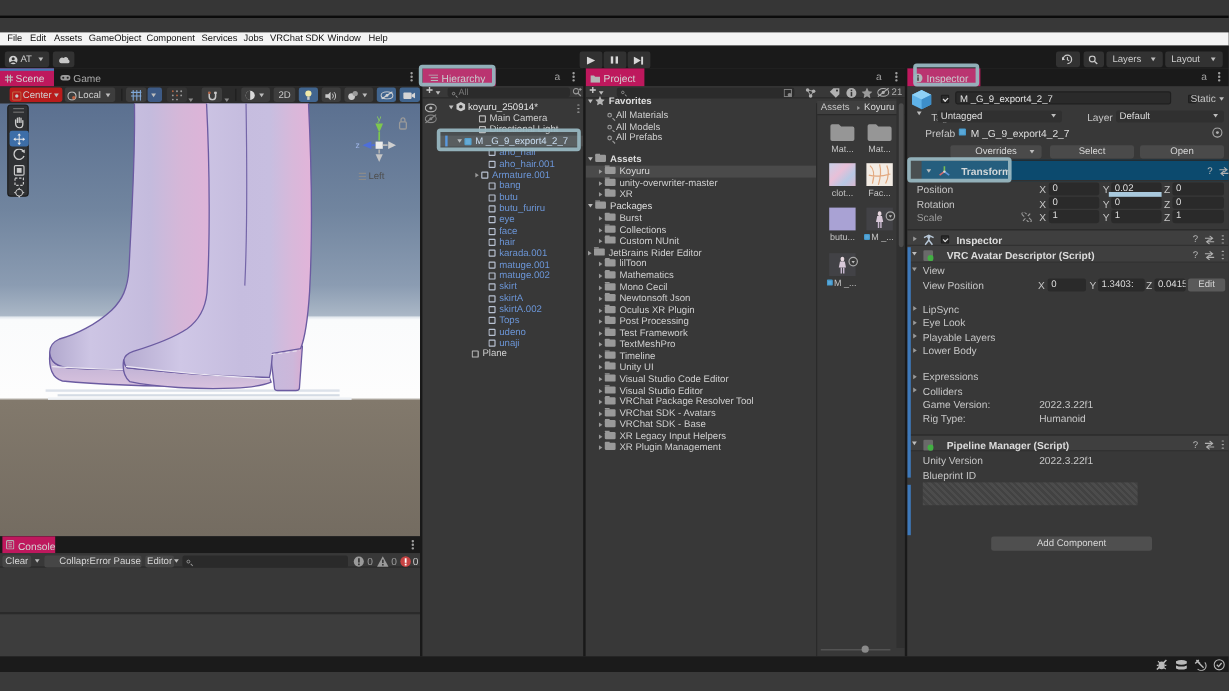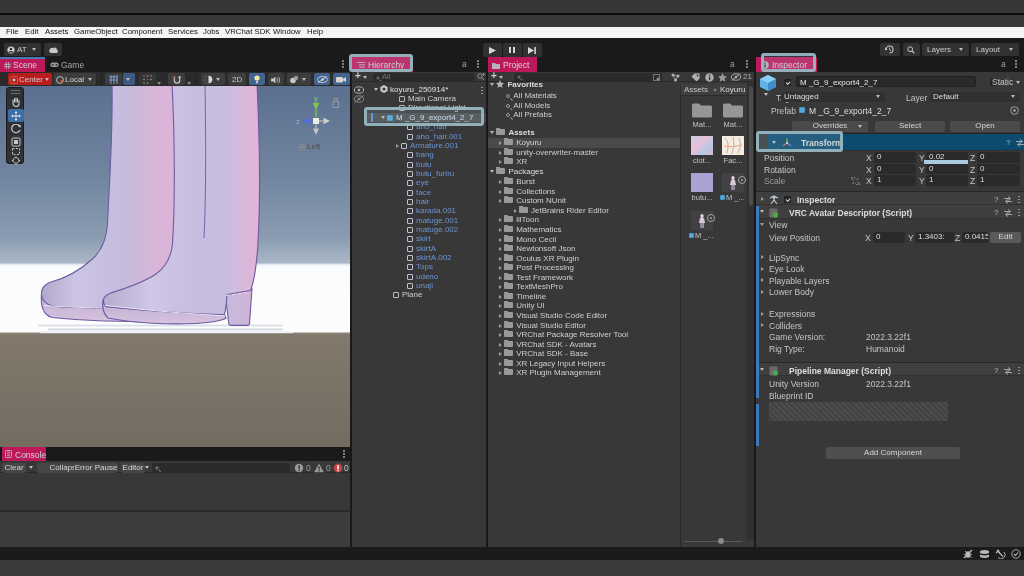--- a/index.html
+++ b/index.html
@@ -474,21 +474,21 @@
   <div class="row" style="left:18.3px;top:28.7px;width:170px;height:9.6px;line-height:9.6px;color:#cfcfcf"><span class="mag" style="vertical-align:0px;margin-right:3px"></span>All Models</div>
   <div class="row" style="left:18.3px;top:38.2px;width:170px;height:9.6px;line-height:9.6px;color:#cfcfcf"><span class="mag" style="vertical-align:0px;margin-right:3px"></span>All Prefabs</div>
   <div class="row" style="left:2.4px;top:56.2px;width:190px;height:9.6px;line-height:9.6px;color:#dedede;font-weight:bold"><span class="td" style="vertical-align:1px;margin-right:2px"></span><i class="fo"></i>Assets</div>
   <div class="row" style="left:11.2px;top:65.9px;width:180px;height:9.6px;line-height:9.6px;color:#d6d6d6"><span class="tr" style="margin-right:2px"></span><i class="fo"></i>Koyuru</div>
   <div class="row" style="left:11.2px;top:75.6px;width:180px;height:9.6px;line-height:9.6px;color:#cfcfcf"><span class="tr" style="margin-right:2px"></span><i class="fo"></i>unity-overwriter-master</div>
   <div class="row" style="left:11.2px;top:85.2px;width:180px;height:9.6px;line-height:9.6px;color:#cfcfcf"><span class="tr" style="margin-right:2px"></span><i class="fo"></i>XR</div>
   <div class="row" style="left:2.4px;top:94.7px;width:190px;height:9.6px;line-height:9.6px;color:#dedede;font-weight:normal"><span class="td" style="vertical-align:1px;margin-right:2px"></span><i class="fo"></i>Packages</div>
   <div class="row" style="left:11.2px;top:105.2px;width:180px;height:9.55px;line-height:9.55px;color:#cfcfcf"><span class="tr" style="margin-right:2px"></span><i class="fo"></i>Burst</div>
   <div class="row" style="left:11.2px;top:114.8px;width:180px;height:9.55px;line-height:9.55px;color:#cfcfcf"><span class="tr" style="margin-right:2px"></span><i class="fo"></i>Collections</div>
   <div class="row" style="left:11.2px;top:124.3px;width:180px;height:9.55px;line-height:9.55px;color:#cfcfcf"><span class="tr" style="margin-right:2px"></span><i class="fo"></i>Custom NUnit</div>
-  <div class="row" style="left:26px;top:133.9px;width:188px;height:9.55px;line-height:9.55px;color:#cfcfcf"><span class="tr" style="margin-right:2px"></span><i class="fo"></i>JetBrains Rider Editor</div>
+  <div class="row" style="left:2px;top:133.9px;width:188px;height:9.55px;line-height:9.55px;color:#cfcfcf"><span class="tr" style="margin-right:2px"></span><i class="fo"></i>JetBrains Rider Editor</div>
   <div class="row" style="left:11.2px;top:143.4px;width:180px;height:9.55px;line-height:9.55px;color:#cfcfcf"><span class="tr" style="margin-right:2px"></span><i class="fo"></i>lilToon</div>
   <div class="row" style="left:11.2px;top:153px;width:180px;height:9.55px;line-height:9.55px;color:#cfcfcf"><span class="tr" style="margin-right:2px"></span><i class="fo"></i>Mathematics</div>
   <div class="row" style="left:11.2px;top:162.5px;width:180px;height:9.55px;line-height:9.55px;color:#cfcfcf"><span class="tr" style="margin-right:2px"></span><i class="fo"></i>Mono Cecil</div>
   <div class="row" style="left:11.2px;top:172.1px;width:180px;height:9.55px;line-height:9.55px;color:#cfcfcf"><span class="tr" style="margin-right:2px"></span><i class="fo"></i>Newtonsoft Json</div>
   <div class="row" style="left:11.2px;top:181.6px;width:180px;height:9.55px;line-height:9.55px;color:#cfcfcf"><span class="tr" style="margin-right:2px"></span><i class="fo"></i>Oculus XR Plugin</div>
   <div class="row" style="left:11.2px;top:191.2px;width:180px;height:9.55px;line-height:9.55px;color:#cfcfcf"><span class="tr" style="margin-right:2px"></span><i class="fo"></i>Post Processing</div>
   <div class="row" style="left:11.2px;top:200.7px;width:180px;height:9.55px;line-height:9.55px;color:#cfcfcf"><span class="tr" style="margin-right:2px"></span><i class="fo"></i>Test Framework</div>
   <div class="row" style="left:11.2px;top:210.3px;width:180px;height:9.55px;line-height:9.55px;color:#cfcfcf"><span class="tr" style="margin-right:2px"></span><i class="fo"></i>TextMeshPro</div>
   <div class="row" style="left:11.2px;top:219.8px;width:180px;height:9.55px;line-height:9.55px;color:#cfcfcf"><span class="tr" style="margin-right:2px"></span><i class="fo"></i>Timeline</div>
   <div class="row" style="left:11.2px;top:229.4px;width:180px;height:9.55px;line-height:9.55px;color:#cfcfcf"><span class="tr" style="margin-right:2px"></span><i class="fo"></i>Unity UI</div>

